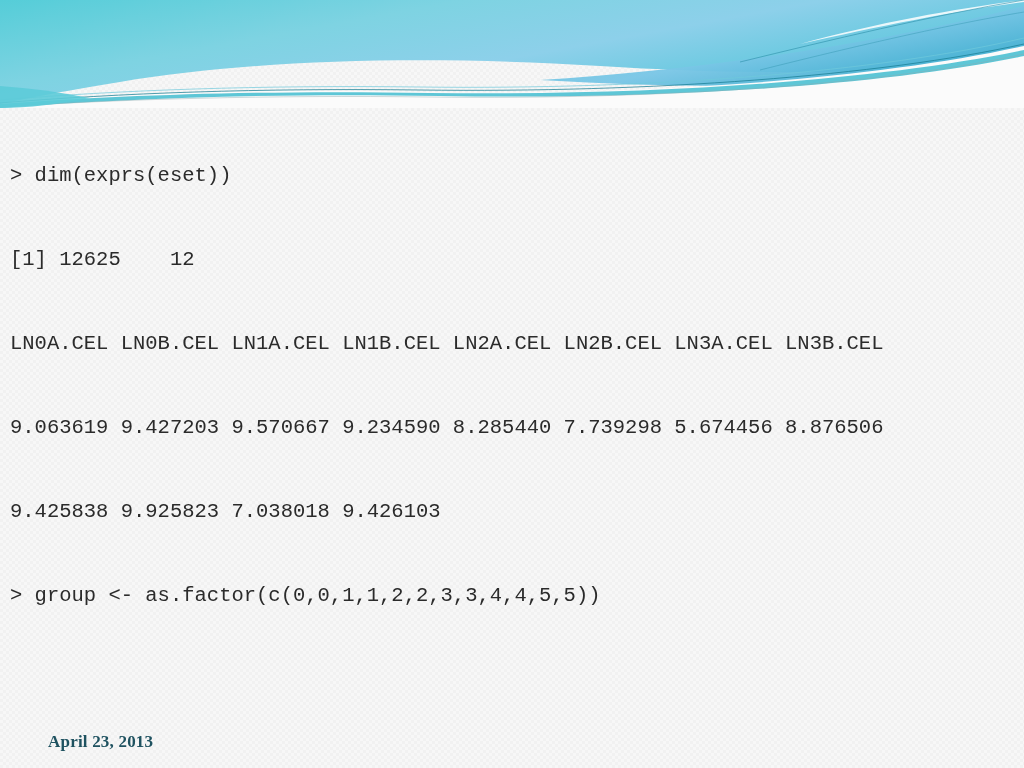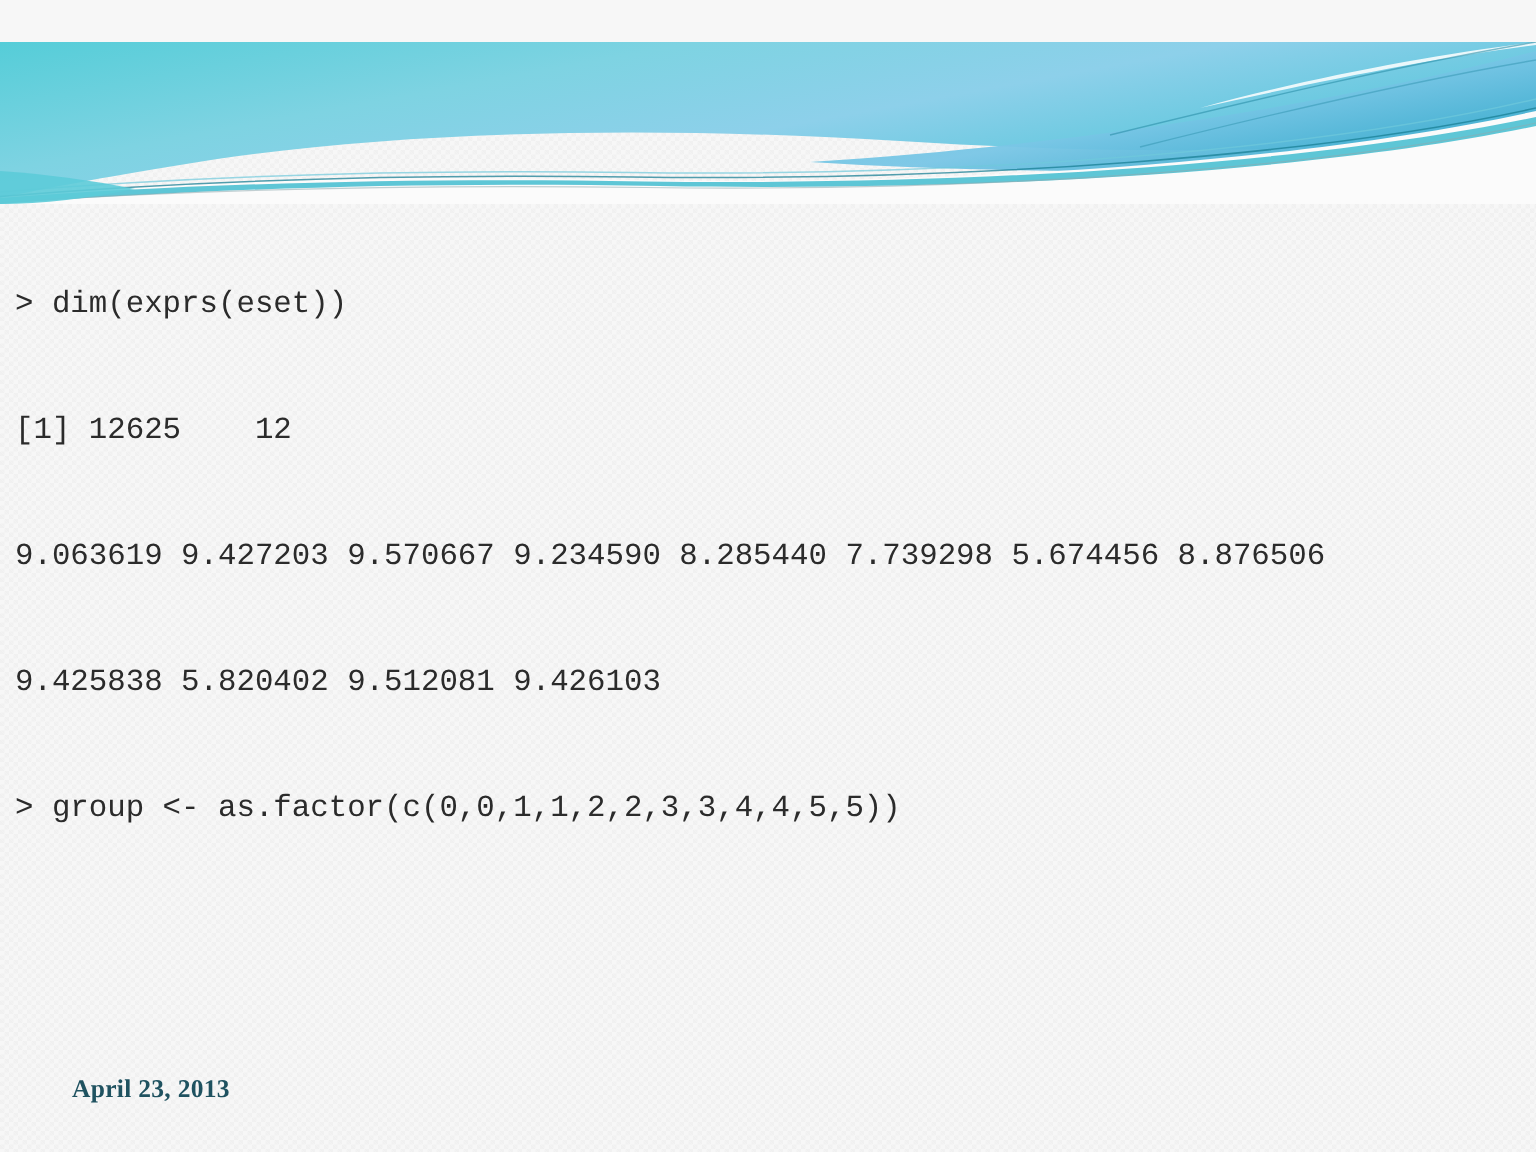--- a/index.html
+++ b/index.html
@@ -19,21 +19,20 @@
   
   #slide {
     position: absolute;
     inset: 0;
     background-color: #f7f7f7;
     background-image:
       linear-gradient(45deg, rgba(0,0,0,0.022) 25%, transparent 25%, transparent 75%, rgba(0,0,0,0.022) 75%),
       linear-gradient(45deg, rgba(0,0,0,0.022) 25%, transparent 25%, transparent 75%, rgba(0,0,0,0.022) 75%);
     background-size: 6px 6px, 6px 6px;
     background-position: 0 0, 3px 3px;
-    margin-top: 28px;
   }
 
   
   #header-wave {
     position: absolute;
     top: 0;
     left: 0;
     width: 1024px;
     height: 108px;
     overflow: hidden;
@@ -59,21 +58,21 @@
   .console-line {
     white-space: pre;
     height: 28px;
     display: block;
   }
 
   
   #footer-date {
     position: absolute;
     left: 48px;
-    top: 688px;
+    top: 732px;
     font-family: "Liberation Serif", "DejaVu Serif", serif;
     font-size: 17px;
     font-weight: 700;
     color: #1f5260;
     letter-spacing: 0.2px;
   }
 </style>
 </head>
 <body>
 
@@ -118,22 +117,23 @@
       <path d="M1024,0 C930,16 830,40 740,62" fill="none" stroke="#2b8fa8" stroke-width="1" opacity="0.6"></path>
       <path d="M1024,12 C940,26 840,50 760,70" fill="none" stroke="#2b8fa8" stroke-width="0.9" opacity="0.45"></path>
 
       <path d="M0,86 C30,88 60,92 90,98 C60,104 28,108 0,108 Z" fill="#5ccbd8" opacity="0.9"></path>
     </svg>
   </div>
 
   <div id="console-block">
     <span class="console-line">&gt; dim(exprs(eset))</span>
     <span class="console-line">[1] 12625    12</span>
+    <span class="console-line">LN0A.CEL LN0B.CEL LN1A.CEL LN1B.CEL LN2A.CEL LN2B.CEL LN3A.CEL LN3B.CEL</span>
     <span class="console-line">9.063619 9.427203 9.570667 9.234590 8.285440 7.739298 5.674456 8.876506</span>
-    <span class="console-line">9.425838 5.820402 9.512081 9.426103</span>
+    <span class="console-line">9.425838 9.925823 7.038018 9.426103</span>
     <span class="console-line">&gt; group &lt;- as.factor(c(0,0,1,1,2,2,3,3,4,4,5,5))</span>
     
     
     
     
     
     
     
     
     

